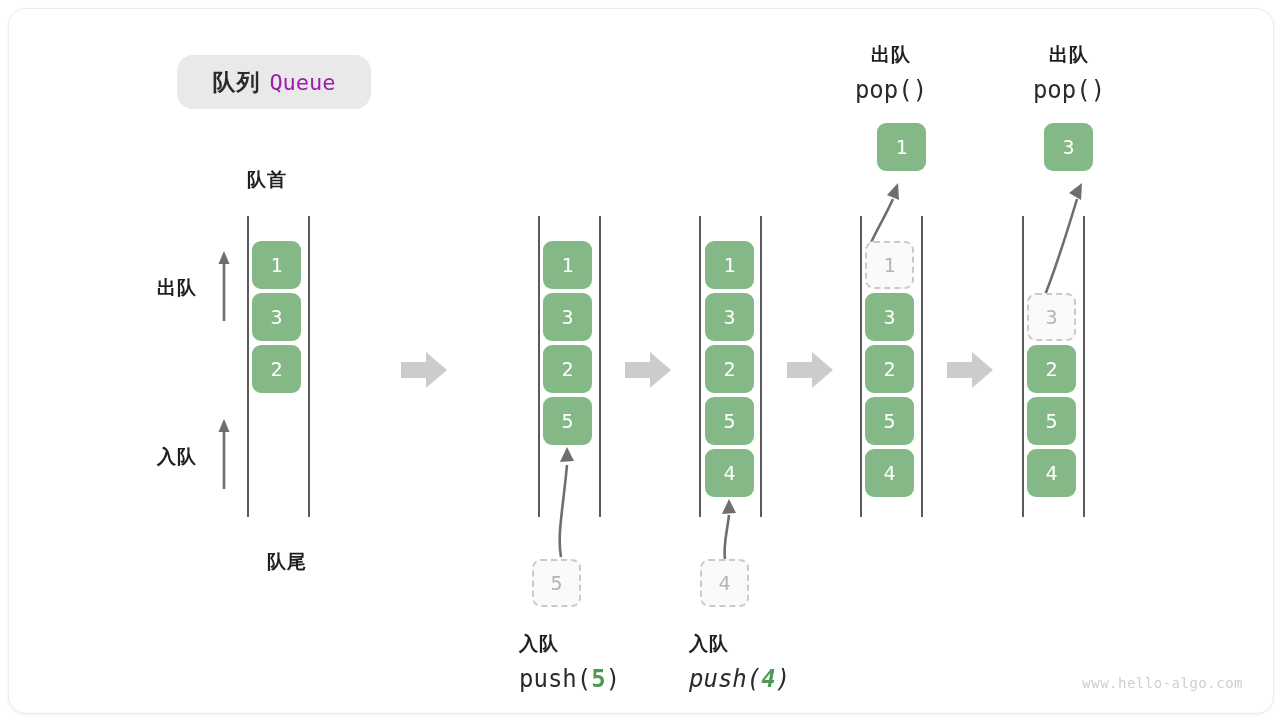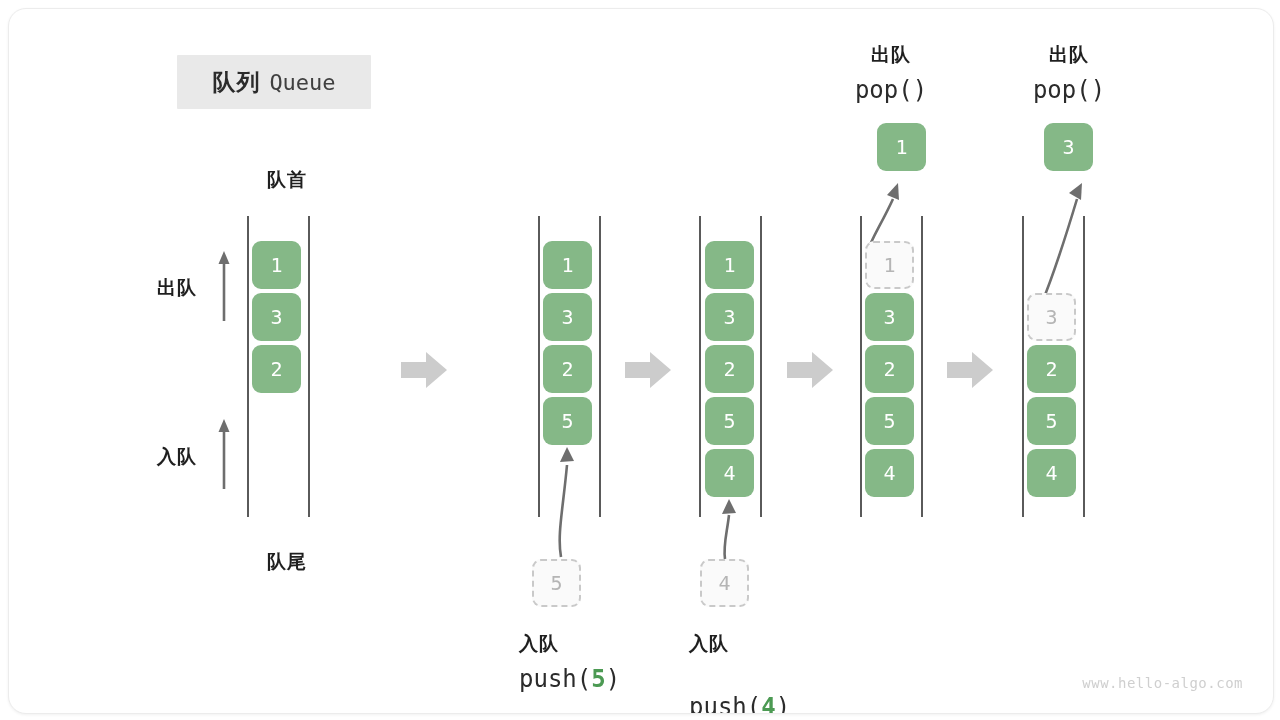--- a/index.html
+++ b/index.html
@@ -26,36 +26,36 @@
 
   .abs { position: absolute; }
 
   
   #title-badge {
     left: 168px;
     top: 46px;
     width: 194px;
     height: 54px;
     background: #e9e9e9;
-    border-radius: 1px;
+    border-radius: 16px;
     display: flex;
     align-items: center;
     justify-content: center;
     gap: 9px;
   }
   #title-badge .cn {
     font-size: 23px;
     font-weight: bold;
     color: #2b2b2b;
     letter-spacing: 1px;
   }
   #title-badge .en {
     font-family: "DejaVu Sans Mono", "Liberation Mono", monospace;
     font-size: 22px;
-    color: #404040;
+    color: #a21caf;
   }
 
   
   .cap-cn {
     font-size: 19px;
     font-weight: bold;
     color: #1f1f1f;
     letter-spacing: 1px;
     white-space: nowrap;
   }
@@ -121,21 +121,21 @@
 </head>
 <body>
 
 <div id="card">
 
   <div class="abs" id="title-badge">
     <span class="cn">队列</span>
     <span class="en">Queue</span>
   </div>
 
-  <div class="abs cap-cn" style="left:238px; top:158px; width:60px; text-align:right;">队首</div>
+  <div class="abs cap-cn" style="left:238px; top:158px; width:60px; text-align:left;">队首</div>
 
   <div class="abs cap-cn" style="left:238px; top:540px; width:60px; text-align:right;">队尾</div>
 
   <div class="abs cap-cn" style="left:148px; top:266px;">出队</div>
   <svg class="abs vert-arrow" style="left:207px; top:240px;" width="16" height="74">
     <line x1="8" y1="72" x2="8" y2="14" stroke="#6e6e6e" stroke-width="2.6"></line>
     <polygon points="8,2 2.5,15 13.5,15" fill="#6e6e6e"></polygon>
   </svg>
 
   <div class="abs cap-cn" style="left:148px; top:435px;">入队</div>
@@ -189,21 +189,21 @@
   <div class="abs box" style="left:696px; top:440px;">4</div>
 
   <svg class="abs curve" style="left:686px; top:484px;" width="90" height="70">
     <path d="M 30 66 C 28 52, 32 40, 34 22" stroke="#6e6e6e" stroke-width="2.6" fill="none"></path>
     <polygon points="34,6 27,21 41,20" fill="#6e6e6e"></polygon>
   </svg>
 
   <div class="abs box ghost" style="left:691px; top:550px;">4</div>
 
   <div class="abs cap-cn" style="left:680px; top:622px;">入队</div>
-  <div class="abs cap-mono" style="left:680px; top:684px;">
+  <div class="abs cap-mono" style="left:680px; top:656px;font-style:italic;">
     <span>push(</span><span class="hl">4</span><span>)</span>
   </div>
 
   <svg class="abs sep-arrow" style="left:778px; top:343px;" viewBox="0 0 46 36">
     <polygon points="0,10 25,10 25,0 46,18 25,36 25,26 0,26" fill="#cccccc"></polygon>
   </svg>
 
   <div class="abs cap-cn" style="left:852px; top:33px; width:60px; text-align:center;">出队</div>
   <div class="abs cap-mono" style="left:840px; top:67px; width:84px; text-align:center;">pop()</div>
 

